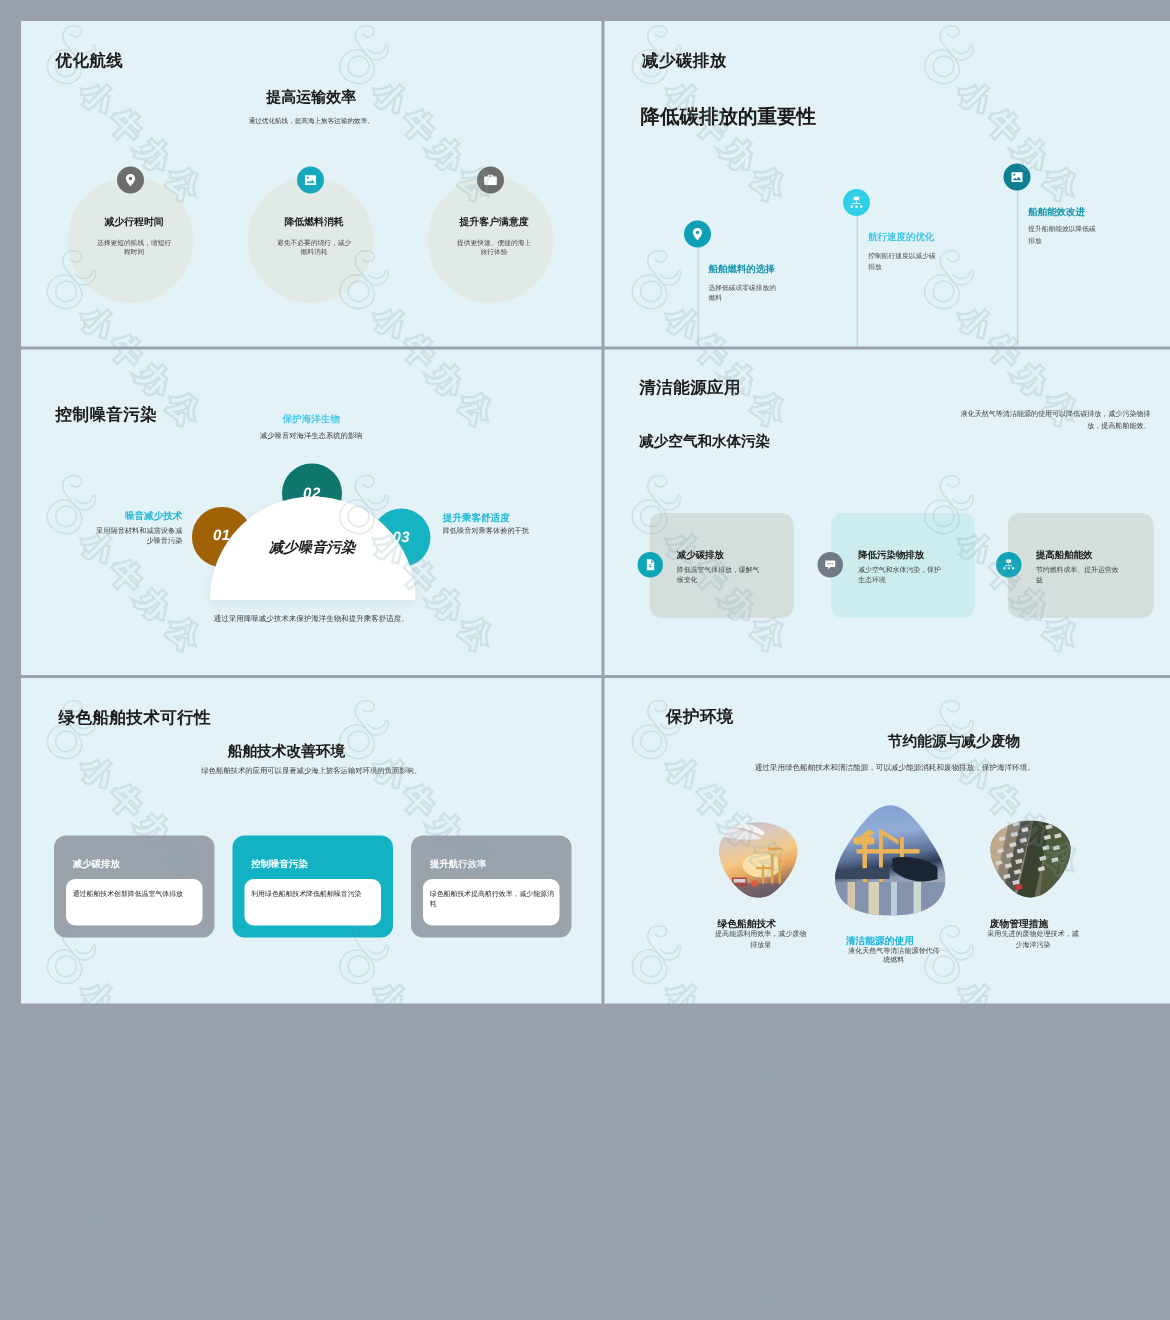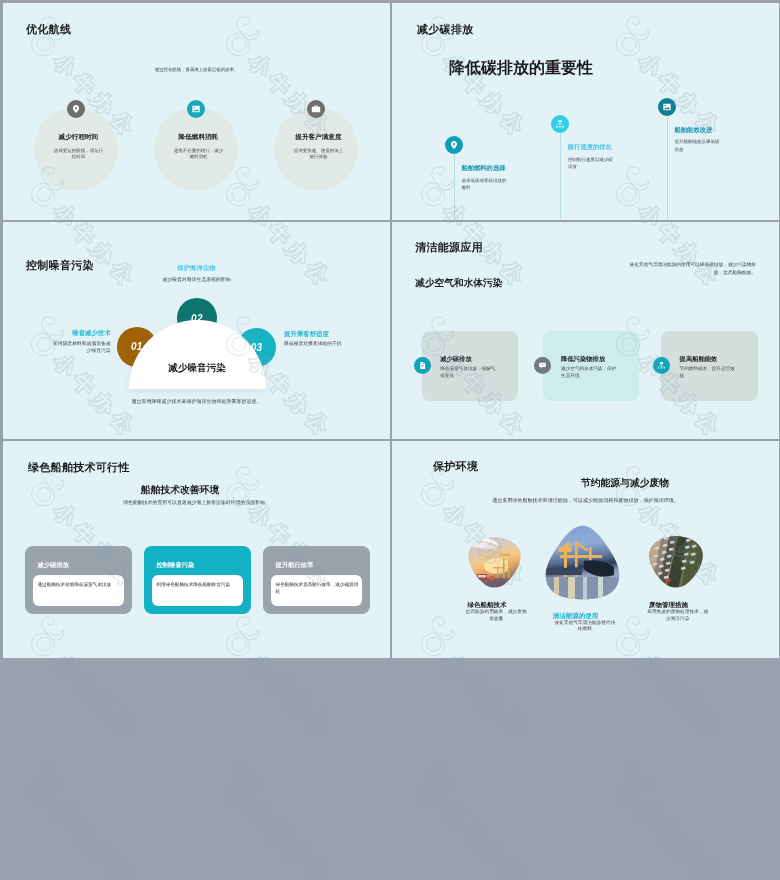--- a/index.html
+++ b/index.html
@@ -8,21 +8,21 @@
     font-family: "Liberation Sans", sans-serif;
     background:#9aa1ad;
   }
   #deck {
     position:relative; width:780px; height:880px;
     background:#9aa1ad;
     display:grid;
     grid-template-columns: 387px 387px;
     grid-template-rows: 217px 217px 217px 217px;
     gap: 2px;
-    padding: 3px;
+    padding: 14px;
   }
   .slide {
     position:relative; overflow:hidden;
     background:#e3f2f7;
     width:387px; height:217px;
   }
   
   #wm { position:absolute; left:0; top:0; width:780px; height:880px; pointer-events:none; z-index:60; }
   .wmtext {
     font-family:"Liberation Sans", sans-serif;
@@ -37,38 +37,38 @@
   .s1-kicker { left:23px; top:18.5px; font-size:11px; }
   .s1-h2 { position:absolute; left:0; right:0; top:43.5px; text-align:center; font-size:10px; font-weight:bold; color:#1b1b1b; }
   .s1-sub { position:absolute; left:0; right:0; top:64px; text-align:center; font-size:4.4px; color:#3a3a3a; }
   .s1-circ { position:absolute; width:84px; height:84px; border-radius:50%; background:#e2eae8; }
   .s1-ico { position:absolute; width:18px; height:18px; border-radius:50%; display:flex; align-items:center; justify-content:center; }
   .s1-t { position:absolute; width:120px; text-align:center; font-size:6.6px; font-weight:bold; color:#1b1b1b; }
   .s1-d { position:absolute; width:52px; text-align:center; font-size:4.5px; line-height:1.55; color:#4a4a4a; }
 
   
   .s2-kicker { left:25px; top:18.5px; font-size:11px; }
-  .s2-h2 { position:absolute; left:24px; top:54.5px; font-size:16px; font-weight:bold; color:#1b1b1b;margin-left:33px; }
+  .s2-h2 { position:absolute; left:24px; top:54.5px; font-size:13px; font-weight:bold; color:#1b1b1b; }
   .s2-line { position:absolute; width:0.7px; background:#b9dde1; }
   .s2-mk { position:absolute; width:18px; height:18px; border-radius:50%; display:flex; align-items:center; justify-content:center; z-index:3;}
   .s2-t { position:absolute; font-size:6.3px; font-weight:bold; color:#1796AD; white-space:nowrap; }
   .s2-d { position:absolute; width:48px; font-size:4.5px; line-height:1.62; color:#4a4a4a; }
 
   
   .s3-kicker { left:23.0px; top:35.5px; font-size:11px; }
   .s3-toptitle { position:absolute; left:0; width:387px; top:41.5px; text-align:center; font-size:6.4px; font-weight:bold; color:#4DCBE8; }
   .s3-topdesc  { position:absolute; left:0; width:387px; top:53.5px; text-align:center; font-size:4.9px; color:#3a3a3a; }
   .s3-node { position:absolute; width:39.5px; height:39.5px; border-radius:50%; z-index:2;
              display:flex; align-items:center; justify-content:center; }
   .s3-num { font-size:10px; font-weight:bold; font-style:italic; color:#fff; letter-spacing:0.3px; }
   .s3-dome { position:absolute; left:125.6px; top:98.4px; width:137px; height:68.5px;
              background:#ffffff; border-radius:68.5px 68.5px 0 0; z-index:3;
              box-shadow:0 2px 7px rgba(120,150,160,0.16); }
-  .s3-domelabel { position:absolute; left:125.6px; width:137px; top:140px; text-align:center;
-                  font-size:9.6px; font-weight:bold; color:#1b1b1b; z-index:4; }
+  .s3-domelabel { position:absolute; left:125.6px; width:137px; top:126px; text-align:center;
+                  font-size:9.6px; font-weight:bold; color:#1b1b1b; z-index:4;font-style:italic; }
   .s3-lt { position:absolute; left:7.6px; width:100px; top:107.3px; text-align:right; font-size:6.4px; font-weight:bold; color:#23B8D4; }
   .s3-ld { position:absolute; left:47.6px; width:60px; top:118.0px; text-align:right; font-size:4.8px; line-height:1.5; color:#3f3f3f; }
   .s3-rt { position:absolute; left:281.1px; top:107.5px; font-size:6.4px; font-weight:bold; color:#23B8D4; white-space:nowrap; }
   .s3-rd { position:absolute; left:281.1px; width:90px; top:118.2px; font-size:4.8px; line-height:1.5; color:#3f3f3f; }
   .s3-footer { position:absolute; left:0; width:387px; top:176.0px; text-align:center; font-size:5px; color:#3a3a3a; }
 
   
   .s5-kicker { left:23.2px; top:18.3px; font-size:11px; }
   .s5-h2 { position:absolute; left:23.2px; top:54.7px; font-size:9.7px; font-weight:bold; color:#1b1b1b; }
   .s5-note { position:absolute; left:236px; width:128px; top:39.3px; text-align:right; font-size:4.7px; line-height:1.62; color:#3a3a3a; }
@@ -99,20 +99,21 @@
   .sec .ocean { position:absolute; left:0; top:0; }
   .sec-t { position:absolute; left:26px; top:56.5px; font-size:11.2px; font-weight:bold; color:#141414; }
   .sec-s { position:absolute; left:26px; top:78px; font-size:6.4px; color:#2c2c2c; }
 </style>
 </head>
 <body>
 
 <div id="deck">
   <div class="slide">
     <div class="kicker s1-kicker">优化航线</div>
+    <div class="s1-h2">提高运输效率</div>
     <div class="s1-sub">通过优化航线，提高海上旅客运输的效率。</div>
 
     <div class="s1-circ" style="left:31.4px;  top:104px;"></div>
     <div class="s1-circ" style="left:151.4px; top:104px;"></div>
     <div class="s1-circ" style="left:271.4px; top:104px;"></div>
 
     <div class="s1-ico" style="left:64.4px; top:97px; background:#6d6d6d;">
       <svg width="10" height="10" viewBox="0 0 24 24" fill="#fff">
           <path d="M12 2.2c-4.1 0-7.4 3.3-7.4 7.4 0 5.4 7.4 12.2 7.4 12.2s7.4-6.8 7.4-12.2c0-4.1-3.3-7.4-7.4-7.4zm0 10.1a2.7 2.7 0 1 1 0-5.4 2.7 2.7 0 0 1 0 5.4z"></path>
         </svg>

